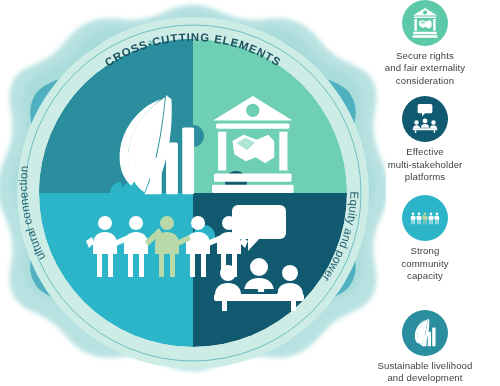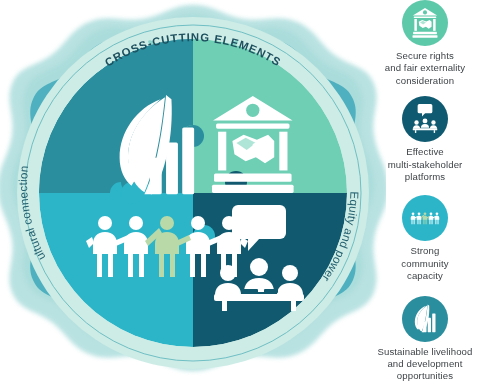--- a/index.html
+++ b/index.html
@@ -67,21 +67,21 @@
     font-size: 9.6px;
     line-height: 12.4px;
     color: #3f4448;
     text-align: center;
     letter-spacing: 0.1px;
     white-space: pre-line;
     padding: 0 1px;
   }
   .legend-item.item-0 { margin-bottom: 9px; }
   .legend-item.item-1 { margin-bottom: 12px; }
-  .legend-item.item-2 { margin-bottom: 13px; }
+  .legend-item.item-2 { margin-bottom: 27px; }
   .legend-item.item-3 { margin-bottom: 0; }
 
   .arc-text {
     font-family: "Liberation Sans", sans-serif;
     fill: #1d4f5e;
   }
   .arc-text.top {
     font-size: 11.4px;
     letter-spacing: 0.9px;
     font-weight: 600;

